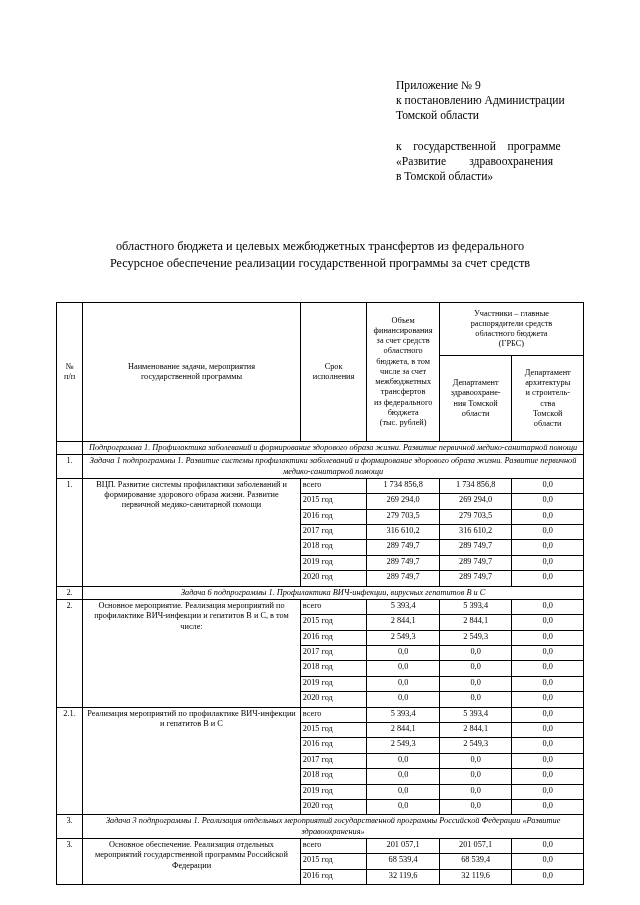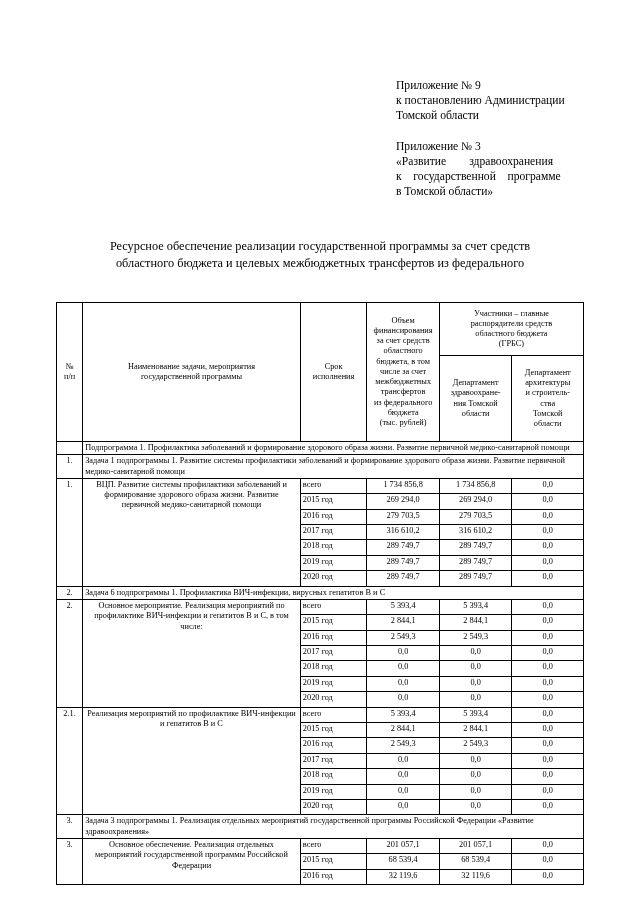--- a/index.html
+++ b/index.html
@@ -89,44 +89,44 @@
     text-align: left;
     vertical-align: middle;
     height: 12.4px;
   }
   td.valcell {
     text-align: center;
     vertical-align: middle;
     height: 12.4px;
   }
   td.spancell {
-    text-align: left;
+    text-align: center;
     vertical-align: top;
     padding: 1px 3px 2px 3px;
+    font-style: italic;
   }
 </style>
 </head>
 <body>
 
 <div class="page">
 
   <div class="appendix">
     <div class="ln">Приложение № 9</div>
     <div class="ln">к постановлению Администрации</div>
     <div class="ln">Томской области</div>
     <div class="gap"></div>
-    <div class="ln">Приложение № 3</div>
+    <div class="ln">к    государственной    программе</div>
     <div class="ln">«Развитие        здравоохранения</div>
-    <div class="ln">к    государственной    программе</div>
     <div class="ln">в Томской области»</div>
   </div>
 
   <div class="doc-title">
+    <div>областного бюджета и целевых межбюджетных трансфертов из федерального</div>
     <div>Ресурсное обеспечение реализации государственной программы за счет средств</div>
-    <div>областного бюджета и целевых межбюджетных трансфертов из федерального</div>
   </div>
 
   <table class="grid">
     <colgroup>
       <col class="c-num">
         <col class="c-name">
         <col class="c-term">
       <col class="c-vol">
         <col class="c-dep1">
         <col class="c-dep2">

